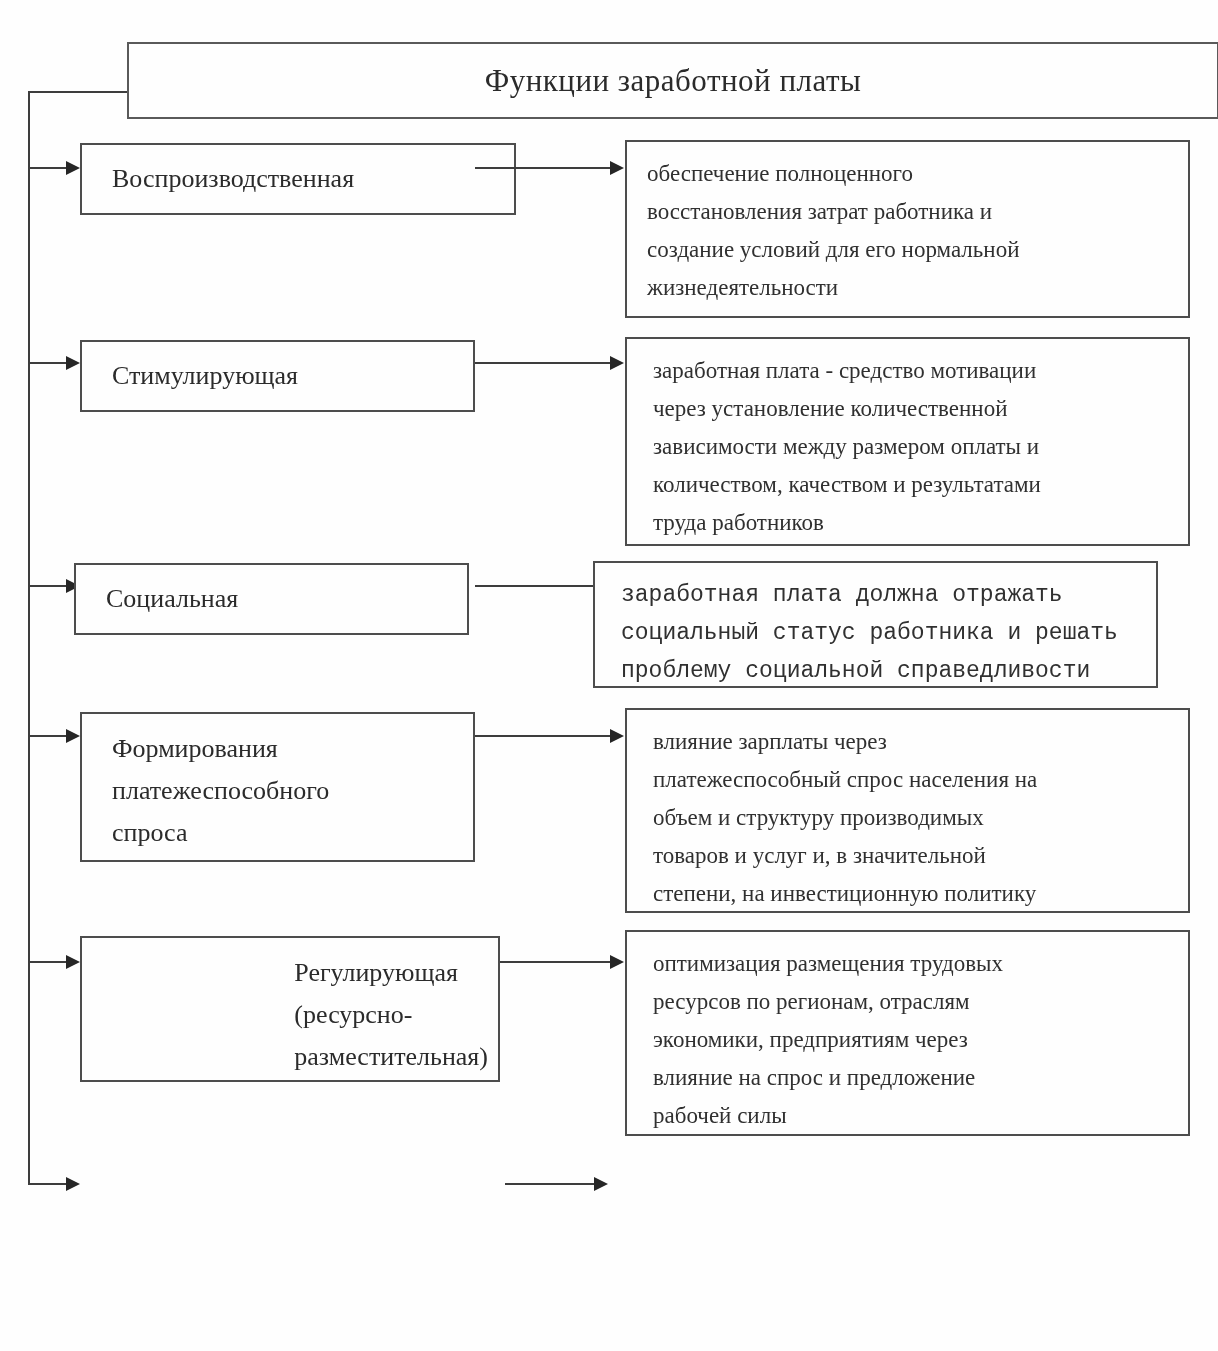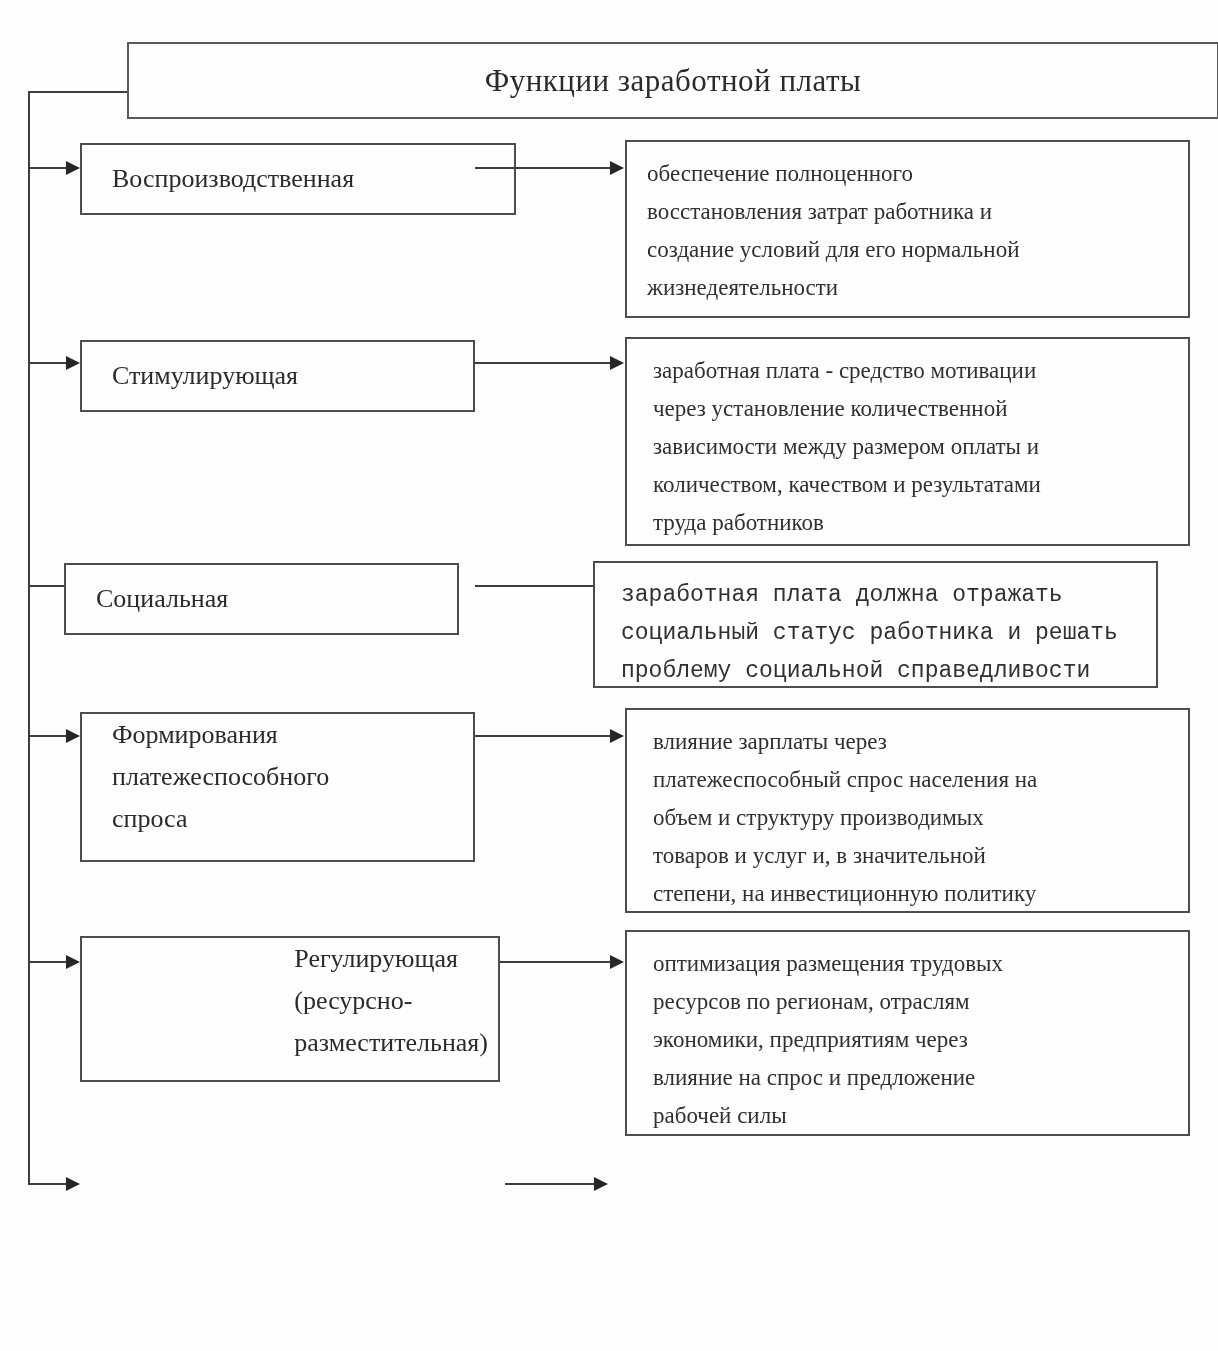--- a/index.html
+++ b/index.html
@@ -33,40 +33,41 @@
     letter-spacing: 0.5px;
   }
   .fbox {
     display: flex;
     align-items: center;
     padding-left: 30px;
     padding-right: 10px;
   }
   .fbox.top-align {
     align-items: flex-start;
+    padding-top: 14px;
     font-family: Liberation Serif, serif;
   }
   .flabel {
     font-size: 26px;
     line-height: 42px;
     white-space: pre-line;
   }
   .dbox {
     padding: 13px 18px 8px 26px;
   }
   .dtext {
     font-size: 23px;
     line-height: 38px;
     white-space: pre-line;
     color: #303030;
   }
   
   .fbox.r1 { left: 80px;  top: 143px;  width: 436px; height: 72px; }
   .fbox.r2 { left: 80px;  top: 340px;  width: 395px; height: 72px; }
-  .fbox.r3 { left: 64px;  top: 563px;  width: 395px; height: 72px; }
+  .fbox.r3 { left: 74px;  top: 563px;  width: 395px; height: 72px; }
   .fbox.r4 { left: 80px;  top: 712px;  width: 395px; height: 150px; }
   .fbox.r5 { left: 80px;  top: 936px;  width: 420px; height: 146px; justify-content: flex-end; }
   .fbox.r6 { left: 82px;  top: 1158px; width: 423px; height: 80px; }
   
   .dbox.r1 { left: 625px; top: 140px;  width: 565px; height: 178px; padding-left: 20px; }
   .dbox.r2 { left: 625px; top: 337px;  width: 565px; height: 209px; }
   .dbox.r3 { left: 593px; top: 561px;  width: 565px; height: 127px; font-family: Liberation Mono, monospace; }
   .dbox.r4 { left: 625px; top: 708px;  width: 565px; height: 205px; }
   .dbox.r5 { left: 625px; top: 930px;  width: 565px; height: 206px; }
   .dbox.r6 { left: 625px; top: 1156px; width: 565px; height: 172px; }

